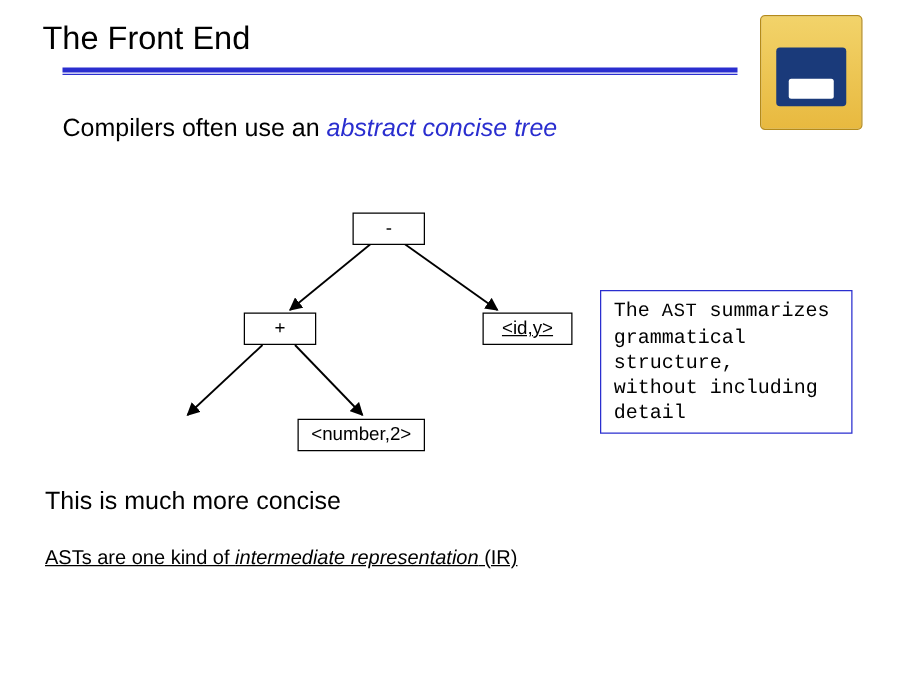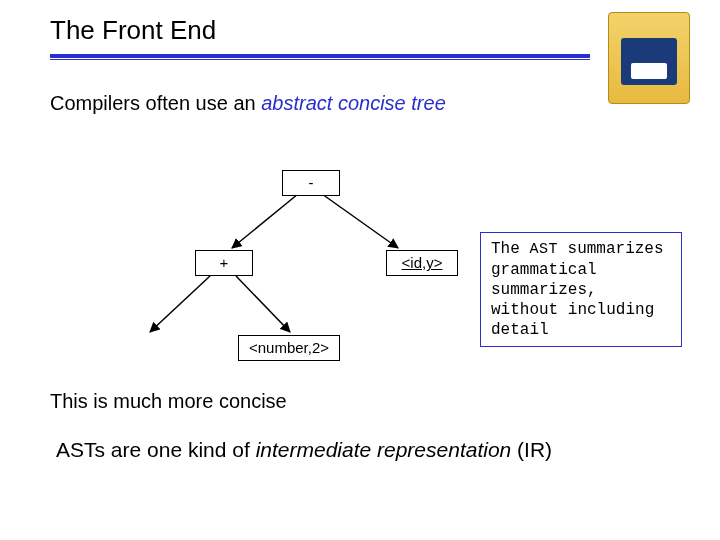--- a/index.html
+++ b/index.html
@@ -8,21 +8,21 @@
     width: 720px;
     height: 540px;
     background: #ffffff;
     font-family: "Comic Sans MS", "Comic Sans", cursive, sans-serif;
     color: #000;
     position: relative;
     overflow: hidden;
   }
   .title {
     position: absolute;
-    left: 50px;
+    left: 34px;
     top: 15px;
     font-size: 26px;
     text-align: center;
   }
   .rule1 {
     position: absolute;
     left: 50px;
     top: 54px;
     width: 540px;
     height: 4px;
@@ -61,29 +61,30 @@
   }
   .line1 {
     position: absolute;
     left: 50px;
     top: 92px;
     font-size: 20px;
   }
   .line1 .hl1 { color: #2a2ecf; font-style: italic; }
   .line2 {
     position: absolute;
-    left: 50px;
+    left: 36px;
     top: 390px;
     font-size: 20px;
   }
   .line3 {
     position: absolute;
-    left: 56px;
+    left: 36px;
     top: 438px;
-    font-size: 21px;
+    font-size: 16px;
+    text-decoration: underline;
   }
   .line3 .hl2 { font-style: italic; }
   .diagram {
     position: absolute;
     left: 50px;
     top: 140px;
     width: 620px;
     height: 240px;
   }
   .node-box {
@@ -144,21 +145,21 @@
 
   <div class="node-box" style="left:232px; top:30px; width:56px;">-</div>
   <div class="node-box" style="left:145px; top:110px; width:56px;">+</div>
   <div class="node-box" style="left:336px; top:110px; width:70px;text-decoration:underline;">&lt;id,y&gt;</div>
   <div class="node-box" style="left:188px; top:195px; width:100px;">&lt;number,2&gt;</div>
 
   <div class="annot-box" style="left:430px; top:92px; width:180px;">
     <div>
       <span>The </span><span class="sc">AST</span><span> summarizes</span>
     </div>
-    <div>grammatical summarizes,</div>
+    <div>grammatical structure,</div>
     <div>without including detail</div>
   </div>
 </div>
 
 <div class="line2">This is much more concise</div>
 
 <div class="line3">
   <span>ASTs are one kind of </span><span class="hl2">intermediate representation</span><span> (IR)</span>
 </div>
 

